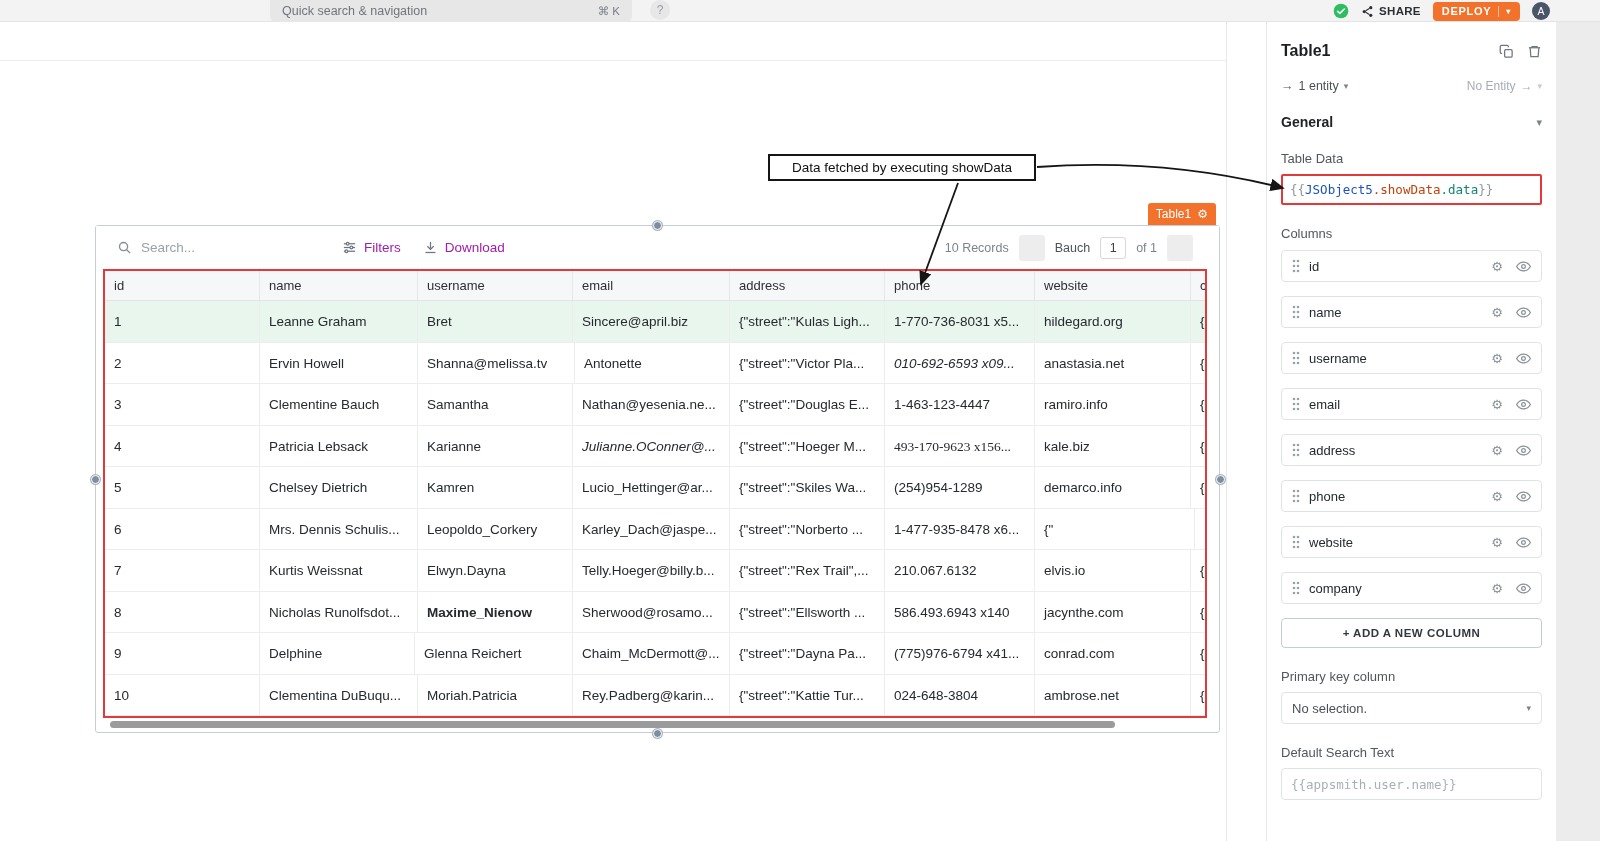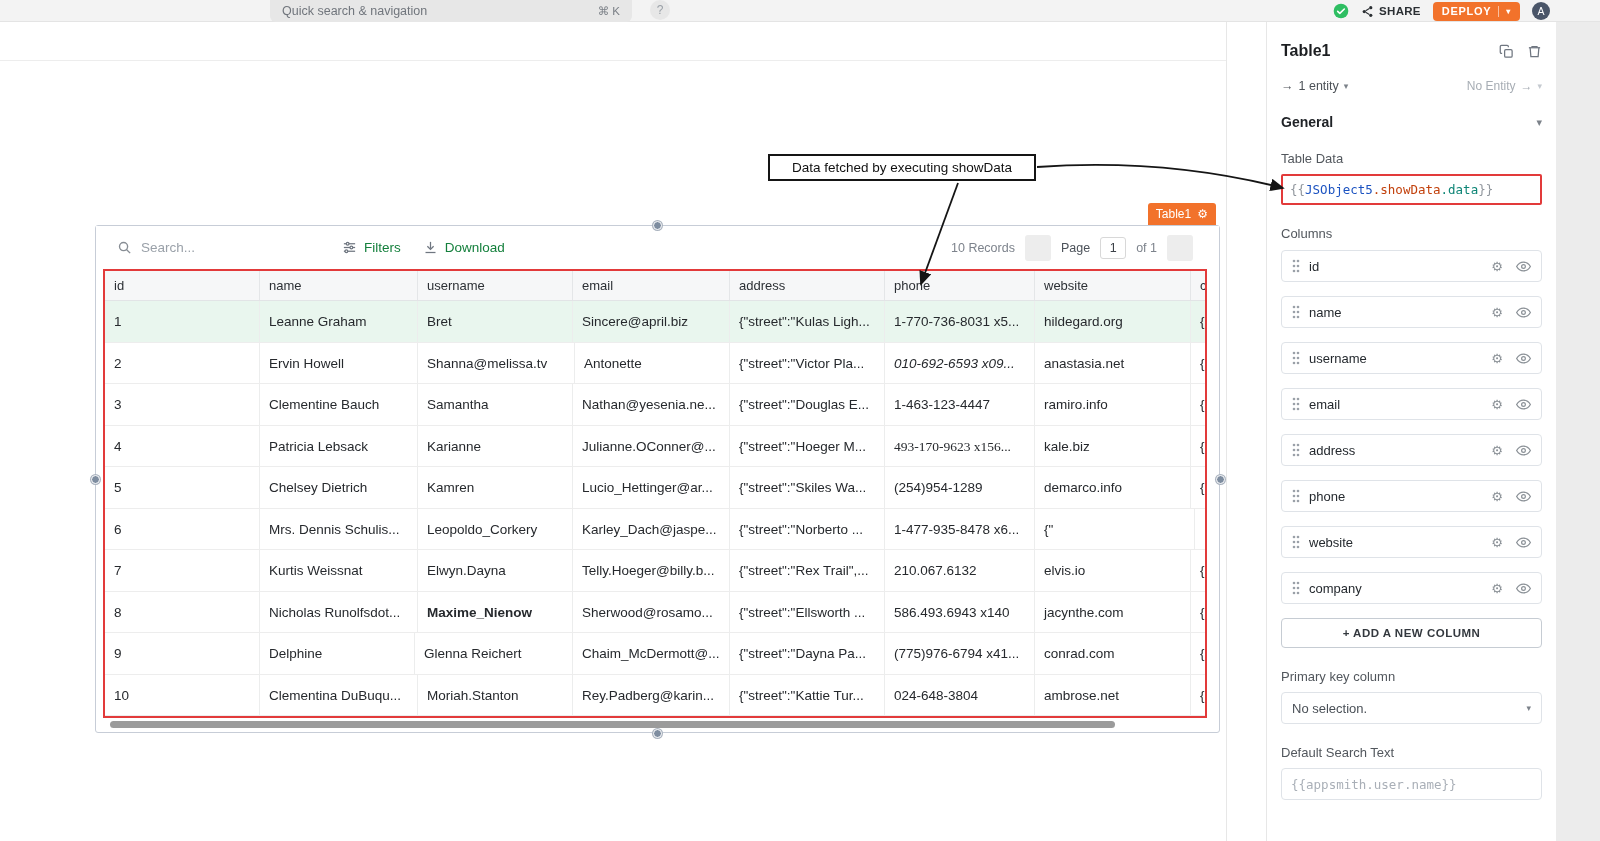--- a/index.html
+++ b/index.html
@@ -25,21 +25,21 @@
 
   
   .widget { position:absolute; left:95px; top:225px; width:1125px; height:508px; }
   .widget-outline { position:absolute; inset:0; border:1px solid #c7cdd7; border-radius:3px; }
   .widget-badge { position:absolute; right:4px; top:-22px; height:22px; background:#F2722B; color:#fff; font-size:12px; display:flex; align-items:center; gap:6px; padding:0 8px; border-radius:3px 3px 0 0; cursor:pointer; }
   .badge-gear { font-family:"DejaVu Sans", sans-serif; font-size:12px; }
   .handle { position:absolute; width:9px; height:9px; border-radius:50%; background:#7e8da0; border:1.5px solid #fff; box-shadow:0 0 0 1px #aab3bf; z-index:4; }
 
   .twbar { position:absolute; left:1px; top:1px; width:1123px; height:43px; display:flex; align-items:center; background:#fff; }
   .search-wrap { margin-left:21px; display:flex; align-items:center; gap:9px; width:170px; color:#9aa1a9; font-size:13.5px; }
-  .tb-btn { display:flex; align-items:center; gap:7px; color:#15803d; font-size:13.5px; cursor:pointer; }
+  .tb-btn { display:flex; align-items:center; gap:7px; color:#a21caf; font-size:13.5px; cursor:pointer; }
   .tb-filters { margin-left:55px; }
   .tb-download { margin-left:22px; }
   .tb-right { margin-left:auto; margin-right:26px; display:flex; align-items:center; gap:10px; font-size:12.5px; color:#7d838c; }
   .pg-sq { width:26px; height:26px; background:#ededed; border-radius:3px; cursor:pointer; }
   .pg-label { color:#4c525a; }
   .pg-input { width:26px; height:22px; border:1px solid #d8d8d8; border-radius:3px; display:flex; align-items:center; justify-content:center; color:#3c4148; font-size:12.5px; background:#fff; }
 
   .red-region { position:absolute; left:8px; top:44px; width:1104px; height:449px; border:2px solid #E23A3A; background:#fff; overflow:hidden; }
   .thead { display:flex; height:30px; background:#f6f7f8; border-bottom:1px solid #e2e4e6; }
   .th { padding:0 9px; line-height:29px; font-size:13px; color:#2c3035; border-right:1px solid #e4e6e8; white-space:nowrap; overflow:hidden; flex:none; cursor:pointer; }
@@ -164,21 +164,21 @@
                 <path d="M12 3v11"></path>
                 <path d="M7 10l5 5 5-5"></path>
                 <path d="M4 20h16"></path>
               </svg>
           </span>
           <span>Download</span>
         </div>
         <div class="tb-right">
           <span>10 Records</span>
           <span class="pg-sq"></span>
-          <span class="pg-label">Page</span>
+          <span class="pg-label">Bauch</span>
           <span class="pg-input">1</span>
           <span>of 1</span>
           <span class="pg-sq"></span>
         </div>
       </div>
 
       <div class="red-region">
         <div class="thead">
             <div class="th" style="width: 155px;">id</div>
             <div class="th" style="width: 158px;">name</div>
@@ -217,21 +217,21 @@
               <div class="td" style="width: 157px;">Nathan@yesenia.ne...</div>
               <div class="td" style="width: 155px;">{"street":"Douglas E...</div>
               <div class="td" style="width: 150px;">1-463-123-4447</div>
               <div class="td" style="width: 156px;">ramiro.info</div>
               <div class="td" style="width: 160px;">{"</div>
             </div>
             <div class="trow">
               <div class="td" style="width: 155px;">4</div>
               <div class="td" style="width: 158px;">Patricia Lebsack</div>
               <div class="td" style="width: 155px;">Karianne</div>
-              <div class="td" style="width: 157px;">Julianne.OConner@...</div>
+              <div class="td" style="width: 157px; font-style: italic;">Julianne.OConner@...</div>
               <div class="td" style="width: 155px;">{"street":"Hoeger M...</div>
               <div class="td" style="width: 150px; font-family: Liberation Serif, serif;">493-170-9623 x156...</div>
               <div class="td" style="width: 156px;">kale.biz</div>
               <div class="td" style="width: 160px;">{"</div>
             </div>
             <div class="trow">
               <div class="td" style="width: 155px;">5</div>
               <div class="td" style="width: 158px;">Chelsey Dietrich</div>
               <div class="td" style="width: 155px;">Kamren</div>
               <div class="td" style="width: 157px;">Lucio_Hettinger@ar...</div>
@@ -275,21 +275,21 @@
               <div class="td" style="width: 158px;">Glenna Reichert</div>
               <div class="td" style="width: 157px;">Chaim_McDermott@...</div>
               <div class="td" style="width: 155px;">{"street":"Dayna Pa...</div>
               <div class="td" style="width: 150px;">(775)976-6794 x41...</div>
               <div class="td" style="width: 156px;">conrad.com</div>
               <div class="td" style="width: 160px;">{"</div>
             </div>
             <div class="trow">
               <div class="td" style="width: 155px;">10</div>
               <div class="td" style="width: 158px;">Clementina DuBuqu...</div>
-              <div class="td" style="width: 155px;">Moriah.Stanton</div>
+              <div class="td" style="width: 155px;">Moriah.Patricia</div>
               <div class="td" style="width: 157px;">Rey.Padberg@karin...</div>
               <div class="td" style="width: 155px;">{"street":"Kattie Tur...</div>
               <div class="td" style="width: 150px;">024-648-3804</div>
               <div class="td" style="width: 156px;">ambrose.net</div>
               <div class="td" style="width: 160px;">{"</div>
             </div>
           </div>
       </div>
 
       <div class="hscroll"></div>

